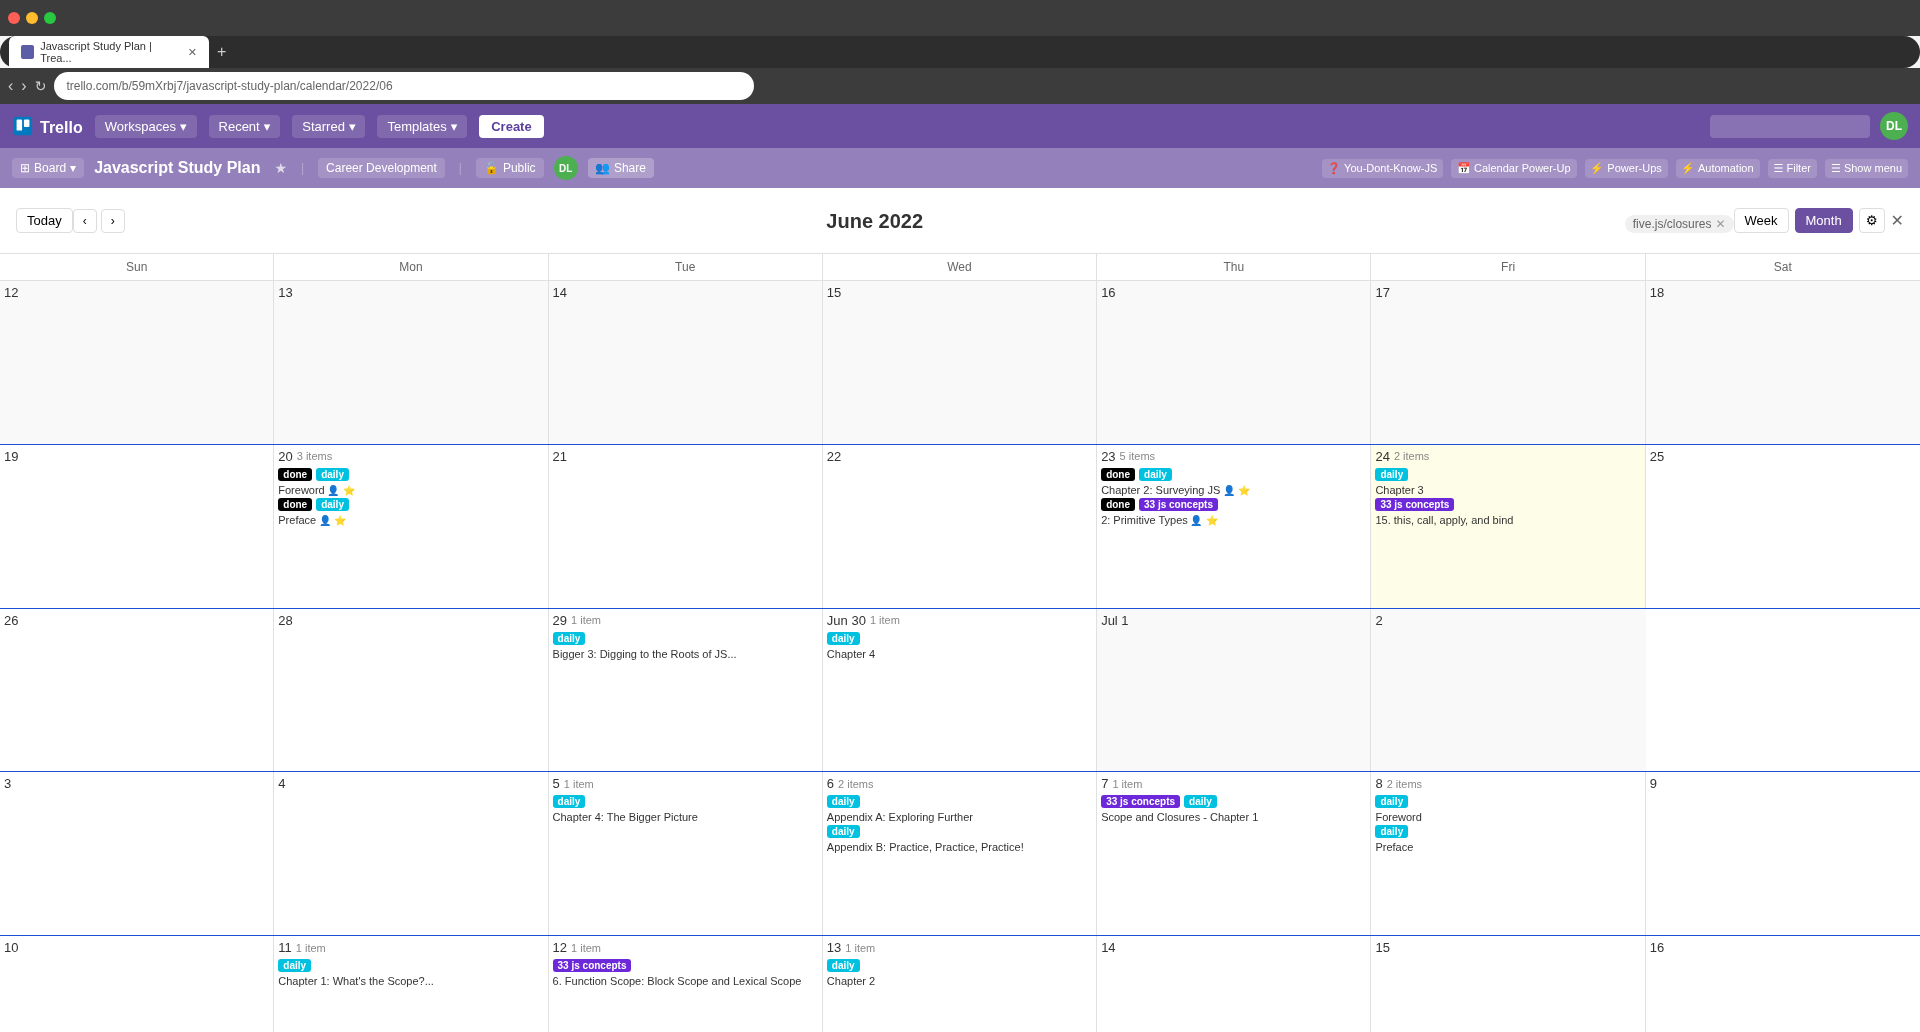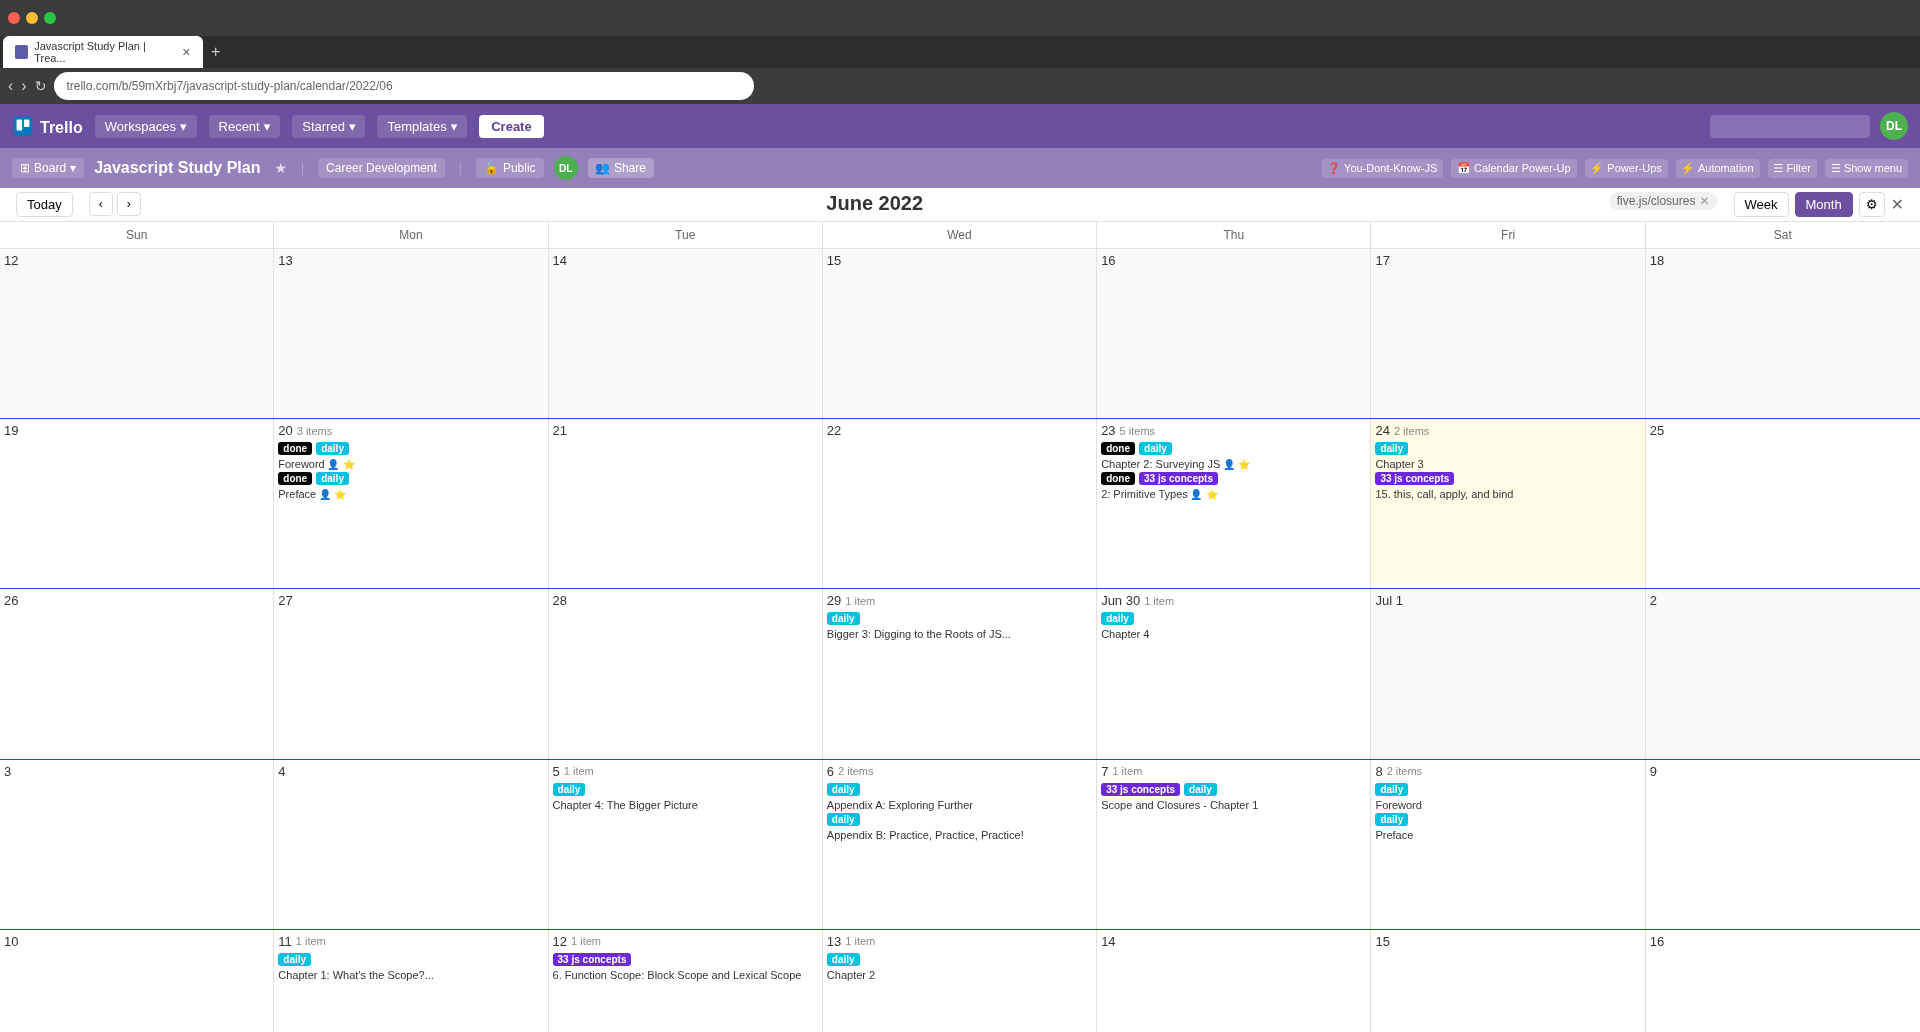--- a/index.html
+++ b/index.html
@@ -1,20 +1,20 @@
 <!DOCTYPE html>
 <html><head>
   <meta charset="utf-8">
   <style>
     * { box-sizing: border-box; margin: 0; padding: 0; }
     body { font-family: -apple-system, BlinkMacSystemFont, 'Segoe UI', sans-serif; font-size: 12px; background: #f4f5f7; overflow: hidden; }
 
     
     .browser-chrome { background: #3c3c3c; height: 36px; display: flex; align-items: center; padding: 0 8px; gap: 8px; }
-    .browser-tabs { background: #2d2d2d; height: 32px; display: flex; align-items: center; padding: 0 3px; }
+    .browser-tabs { background: #2d2d2d; height: 32px; display: flex; align-items: center; padding: 0 9px; border-radius: 16px; }
     .browser-tab { background: #fff; border-radius: 6px 6px 0 0; padding: 4px 12px; font-size: 11px; color: #333; display: flex; align-items: center; gap: 6px; max-width: 200px; }
     .tab-favicon { width: 14px; height: 14px; background: #5b5ea6; border-radius: 2px; }
     .tab-close { color: #666; font-size: 11px; cursor: pointer; margin-left: 4px; }
     .tab-new { color: #ccc; font-size: 16px; margin-left: 8px; cursor: pointer; }
 
     
     .address-bar { background: #fff; height: 28px; border-radius: 14px; display: flex; align-items: center; padding: 0 12px; font-size: 12px; color: #333; flex: 1; max-width: 700px; }
     .address-bar span { color: #666; }
 
     
@@ -32,21 +32,21 @@
     .board-nav-btn { color: white; background: rgba(255,255,255,0.15); border: none; border-radius: 4px; padding: 3px 8px; font-size: 12px; cursor: pointer; display: flex; align-items: center; gap: 4px; }
     .board-title { color: white; font-weight: bold; font-size: 16px; margin-right: 4px; }
     .board-star { color: rgba(255,255,255,0.7); cursor: pointer; font-size: 14px; }
     .board-sep { color: rgba(255,255,255,0.3); margin: 0 4px; }
     .share-btn { background: rgba(255,255,255,0.25); color: white; border: none; border-radius: 4px; padding: 3px 8px; font-size: 12px; cursor: pointer; }
     .board-right { margin-left: auto; display: flex; align-items: center; gap: 8px; }
     .board-right-btn { color: white; background: rgba(255,255,255,0.15); border: none; border-radius: 4px; padding: 3px 6px; font-size: 11px; cursor: pointer; white-space: nowrap; }
 
     
     .calendar-wrapper { background: #fff; height: calc(100vh - 120px); overflow: hidden; display: flex; flex-direction: column; }
-    .calendar-header { display: flex; align-items: flex-start; padding: 4px 16px; border-bottom: 1px solid #e0e0e0; gap: 16px; }
+    .calendar-header { display: flex; align-items: flex-end; padding: 20px 16px; border-bottom: 1px solid #e0e0e0; gap: 0; }
     .cal-today-btn { background: white; border: 1px solid #ddd; border-radius: 4px; padding: 4px 10px; font-size: 13px; cursor: pointer; }
     .cal-nav { display: flex; align-items: center; gap: 4px; }
     .cal-nav-arrow { background: none; border: 1px solid #ddd; border-radius: 4px; width: 24px; height: 24px; cursor: pointer; font-size: 12px; }
     .cal-month-title { flex: 1; text-align: center; font-size: 20px; font-weight: 600; color: #333; }
     .cal-view-btns { display: flex; gap: 6px; align-items: center; }
     .cal-view-btn { border: 1px solid #ddd; background: white; border-radius: 4px; padding: 4px 10px; font-size: 13px; cursor: pointer; }
     .cal-view-btn.active { background: #6b4fa0; color: white; border-color: #6b4fa0; }
     .cal-settings-btn { background: none; border: 1px solid #ddd; border-radius: 4px; padding: 4px 6px; cursor: pointer; }
     .cal-close-btn { background: none; border: none; cursor: pointer; font-size: 16px; color: #666; }
     .filter-label { font-size: 12px; color: #666; background: #f0f0f0; border-radius: 12px; padding: 2px 8px; display: flex; align-items: center; gap: 4px; }
@@ -307,23 +307,20 @@
       <div class="day-cell">
           <div class="day-number">25</div>
         </div>
     </div>
 
     <div class="week-row">
       <div class="day-cell">
           <div class="day-number">26</div>
         </div>
       <div class="day-cell">
-          <div class="day-number">27</div>
-        </div>
-      <div class="day-cell">
           <div class="day-number">28</div>
         </div>
       <div class="day-cell">
         <div class="day-number">29 <span class="items-count">1 item</span></div>
         <div class="card-row">
           <div class="card-labels">
             <span class="label-badge label-daily">daily</span>
           </div>
           <div class="card-title">Bigger 3: Digging to the Roots of JS...</div>
         </div>

